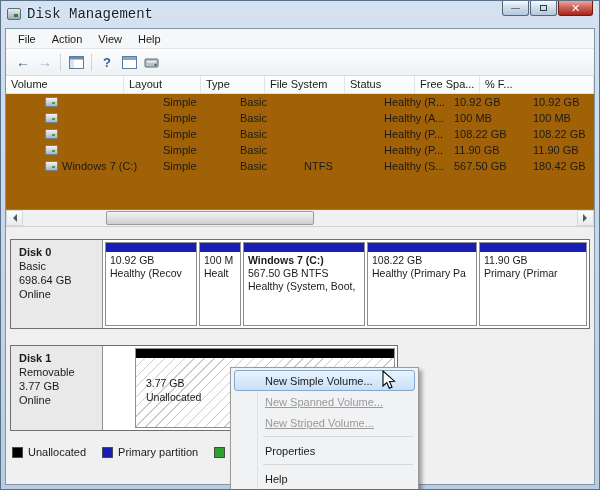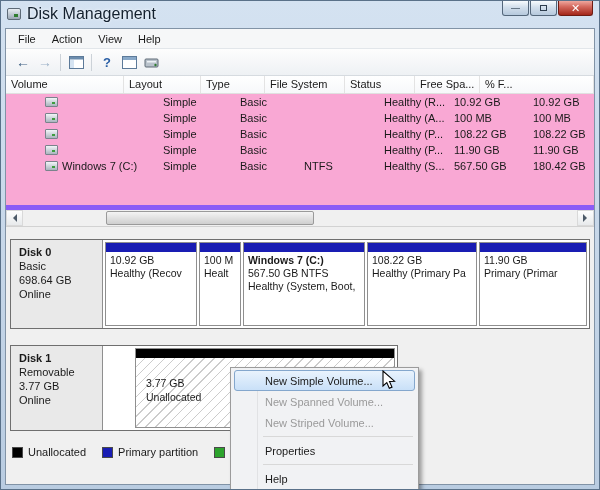--- a/index.html
+++ b/index.html
@@ -16,21 +16,21 @@
   .titlebar{ height:26px; display:flex; align-items:center; padding:0 6px; }
   .app-icon{
     width:14px; height:12px; border:1px solid #5d6a77; border-radius:2px;
     background:linear-gradient(#e8edf2,#9aa7b4);
     position:relative; flex:0 0 auto;
   }
   .app-icon::after{
     content:""; position:absolute; right:2px; bottom:2px; width:4px; height:3px;
     background:#2f7d2f;
   }
-  .title-text{ margin-left:6px; font-size:16px; color:#13202e; text-shadow:0 0 3px #ffffff; }
+  .title-text{ margin-left:6px; font-size:14px; color:#13202e; text-shadow:0 0 3px #ffffff;font-family:Liberation Mono, monospace; }
   .win-controls{ margin-left:auto; display:flex; align-self:flex-start; }
   .win-btn{
     width:27px; height:15px; margin-left:1px;
     border:1px solid #54677b; border-top:none; border-radius:0 0 3px 3px;
     display:flex; align-items:center; justify-content:center;
     font-size:9px; color:#2c3d4e;
     background:linear-gradient(#f7fbfe,#d2dfec 45%,#b6c9dd);
   }
   .win-btn .max-glyph{ width:7px; height:6px; border:1px solid #2c3d4e; display:block; }
   .win-btn.close{
@@ -57,21 +57,21 @@
     background:linear-gradient(#fdfdfd,#eef1f4);
     display:flex; align-items:center; padding-left:6px;
   }
   .tb-btn{ width:22px; height:22px; display:flex; align-items:center; justify-content:center; border-radius:2px; }
   .tb-sep{ width:1px; height:17px; background:#ccd2d8; margin:0 4px; }
   .arrow-glyph{ font-size:14px; font-weight:bold; color:#3d5f82; line-height:1; }
   .arrow-glyph.dim{ color:#9db3c8; }
   .help-glyph{ font-size:13px; font-weight:bold; color:#2a5fa5; }
 
   
-  .table-wrap{ height:134px; background:#f9a8d4; border-bottom:5px solid #8b5cf6; overflow:hidden; }
+  .table-wrap{ height:134px; background:#a16207; border-bottom:1px solid #8b5cf6; overflow:hidden; }
   .t-header{ display:flex; height:18px; background:linear-gradient(#ffffff,#f6f8fa); border-bottom:1px solid #e0e0e0; }
   .t-h{
     padding:2px 0 0 5px; border-right:1px solid #e3e3e3;
     overflow:hidden; white-space:nowrap; color:#1a1a1a; flex:0 0 auto;
   }
   .t-row{ display:flex; height:16px; align-items:center;margin-left:34px; }
   .t-c{ padding-left:5px; overflow:hidden; white-space:nowrap; flex:0 0 auto; display:flex; align-items:center; }
   .c0{ width:118px; } .c1{ width:77px; } .c2{ width:64px; } .c3{ width:80px; }
   .c4{ width:70px; } .c5{ width:79px; } .c6{ width:65px; } .c7{ width:35px; flex:1 1 auto; }
   .vol-icon{
@@ -139,21 +139,21 @@
     box-shadow:3px 3px 4px rgba(0,0,0,0.35);
   }
   .context-menu .gutter-line{
     position:absolute; left:26px; top:2px; bottom:2px; width:1px; background:#e1e2e4;
   }
   .cm-item{
     height:21px; display:flex; align-items:center; padding-left:30px;
     border:1px solid transparent; border-radius:3px; margin:0 1px; position:relative;
   }
   .cm-item.highlight{ background:linear-gradient(#e9f3fd,#c9e0f8); border-color:#84a7cd; }
-  .cm-item.disabled{ color:#9a9a9a; }
+  .cm-item.disabled{ color:#9a9a9a;text-decoration:underline; }
 
   .cm-sep{ height:1px; background:#d8d8d8; margin:3px 3px 3px 30px; }
 
   
   .cursor{ position:absolute; left:381px; top:369px; z-index:20; }
 </style>
 </head>
 <body>
 
 <div class="window">

